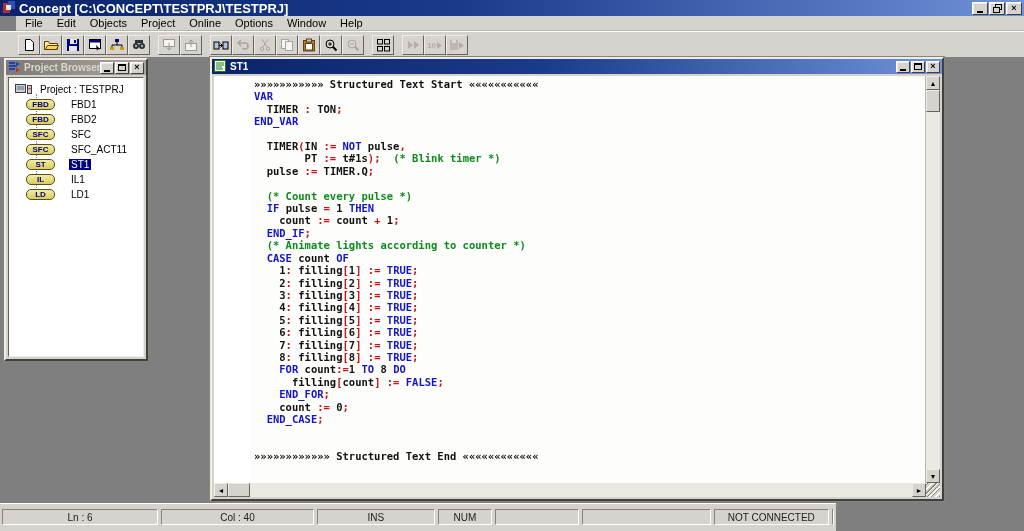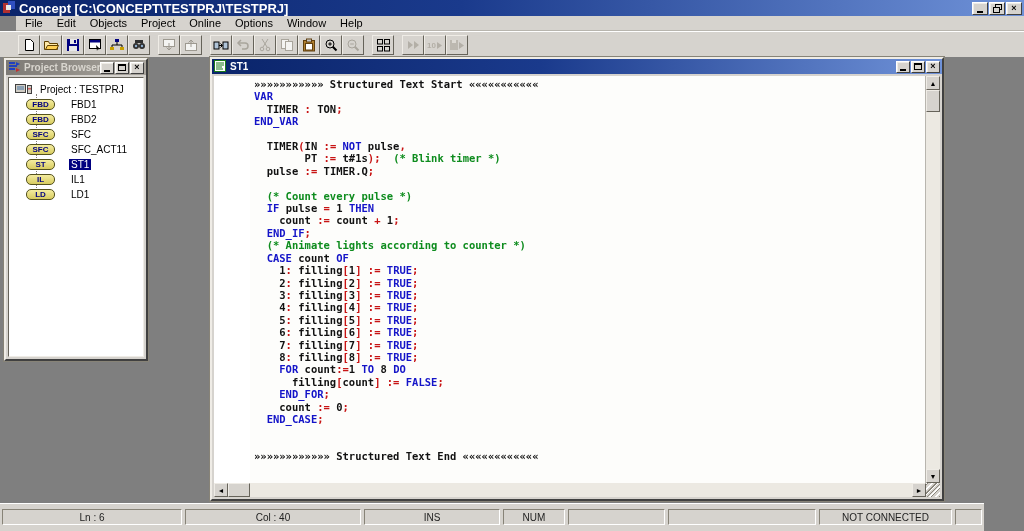--- a/index.html
+++ b/index.html
@@ -64,21 +64,21 @@
   .seg-t { color:#111; }
 
   .vscroll { position:absolute; right:0; top:0; bottom:14px; width:14px; background:#ece9e2; }
   .hscroll { position:absolute; left:0; bottom:0; right:14px; height:14px; background:#ece9e2; }
   .scr-btn { position:absolute; width:14px; height:14px; background:#d6d3ce; border:1px solid; border-color:#efece6 #66635a #66635a #efece6; font-size:7px; display:flex; align-items:center; justify-content:center; color:#000; }
   .thumb { position:absolute; background:#d6d3ce; border:1px solid; border-color:#efece6 #66635a #66635a #efece6; }
   .corner { position:absolute; right:0; bottom:0; width:14px; height:14px; background:#d6d3ce;
     background-image:repeating-linear-gradient(135deg, #fff 0 1px, transparent 1px 4px), repeating-linear-gradient(135deg, #8a867c 1px 2px, transparent 2px 4px); }
 
   
-  #statusbar { position:absolute; left:0; top:503px; width:984px; height:28px; background:#d6d3ce; border-top:1px solid #fff; padding:5px 2px 0 2px; display:flex; }
+  #statusbar { position:absolute; left:0; top:503px; width:836px; height:28px; background:#d6d3ce; border-top:1px solid #fff; padding:5px 2px 0 2px; display:flex; }
   .status-seg { height:16px; margin-right:3px; border:1px solid; border-color:#878377 #ffffff #ffffff #878377; font-size:10px; display:flex; align-items:center; justify-content:center; color:#222; }
   .status-seg.last { flex:1; margin-right:0; }
 </style>
 </head>
 <body>
 
 <div id="titlebar">
   <span>
     <svg width="14" height="14">
         <rect x="1" y="3" width="7" height="10" fill="#b03030"></rect>

